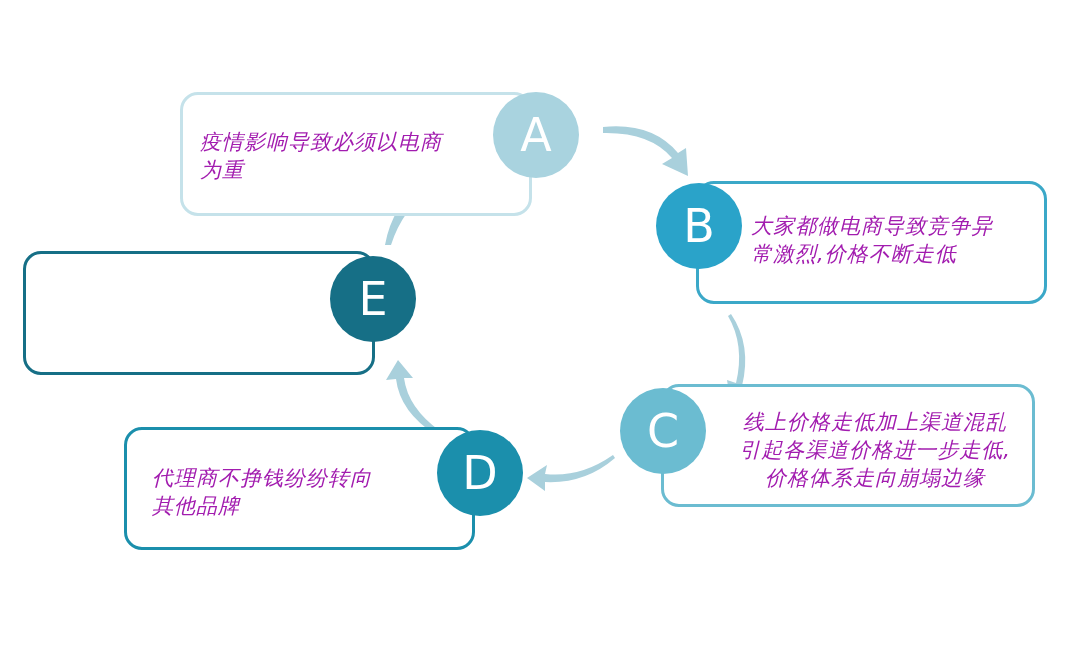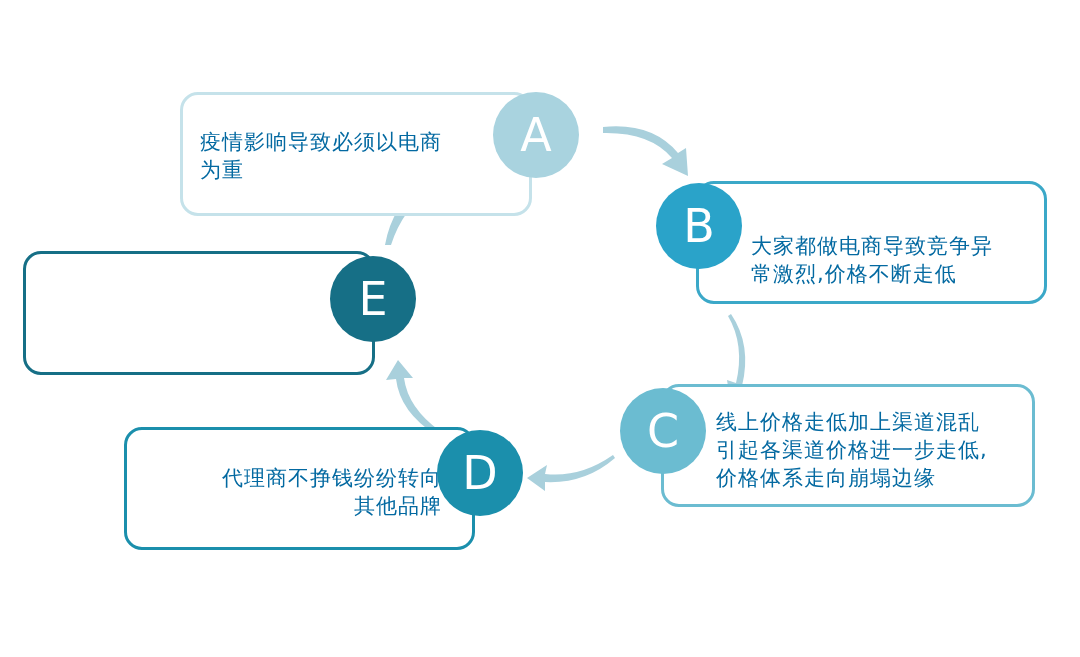--- a/index.html
+++ b/index.html
@@ -30,25 +30,26 @@
     .box {
       position: absolute;
       box-sizing: border-box;
       border-style: solid;
       border-width: 3px;
       border-radius: 18px;
       background: #ffffff;
     }
     .box-text {
       position: absolute;
-      color: #0369a1;
+      color: #a21caf;
       font-size: 21px;
       line-height: 28px;
       letter-spacing: 1px;
       white-space: pre-line;
+      font-style: italic;
     }
     .badge {
       position: absolute;
       width: 86px;
       height: 86px;
       border-radius: 50%;
       display: flex;
       align-items: center;
       justify-content: center;
       color: #ffffff;
@@ -86,36 +87,36 @@
   </svg>
 
   <div class="box" style="left:180px; top:92px; width:352px; height:124px; border-color:#c5e2ea;"></div>
   <div class="box-text" style="left:200px; top:128px; width:300px;">疫情影响导致必须以电商
 为重</div>
   <div class="badge" style="left:493px; top:92px; background:#a9d3df;">
     <span>A</span>
   </div>
 
   <div class="box" style="left:696px; top:181px; width:351px; height:123px; border-color:#3ba8c8;"></div>
-  <div class="box-text" style="left:751px; top:212px; width:290px;margin-top:20px;">大家都做电商导致竞争异
+  <div class="box-text" style="left:751px; top:212px; width:290px;">大家都做电商导致竞争异
 常激烈,价格不断走低</div>
   <div class="badge" style="left:656px; top:183px; background:#2aa3c9;">
     <span>B</span>
   </div>
 
   <div class="box" style="left:661px; top:384px; width:374px; height:123px; border-color:#6bbcd1;"></div>
-  <div class="box-text" style="left:716px; top:408px; width:318px;">线上价格走低加上渠道混乱
+  <div class="box-text" style="left:716px; top:408px; width:318px;text-align:center;">线上价格走低加上渠道混乱
 引起各渠道价格进一步走低,
 价格体系走向崩塌边缘</div>
   <div class="badge" style="left:620px; top:388px; background:#6bbcd1;">
     <span>C</span>
   </div>
 
   <div class="box" style="left:124px; top:427px; width:351px; height:123px; border-color:#1b8fac;"></div>
-  <div class="box-text" style="left:152px; top:464px; width:290px;text-align:right;">代理商不挣钱纷纷转向
+  <div class="box-text" style="left:152px; top:464px; width:290px;">代理商不挣钱纷纷转向
 其他品牌</div>
   <div class="badge" style="left:437px; top:430px; background:#1b8fac;">
     <span>D</span>
   </div>
 
   <div class="box" style="left:23px; top:251px; width:352px; height:124px; border-color:#166f86;"></div>
   <div class="badge" style="left:330px; top:256px; background:#166f86;">
     <span>E</span>
   </div>
 

